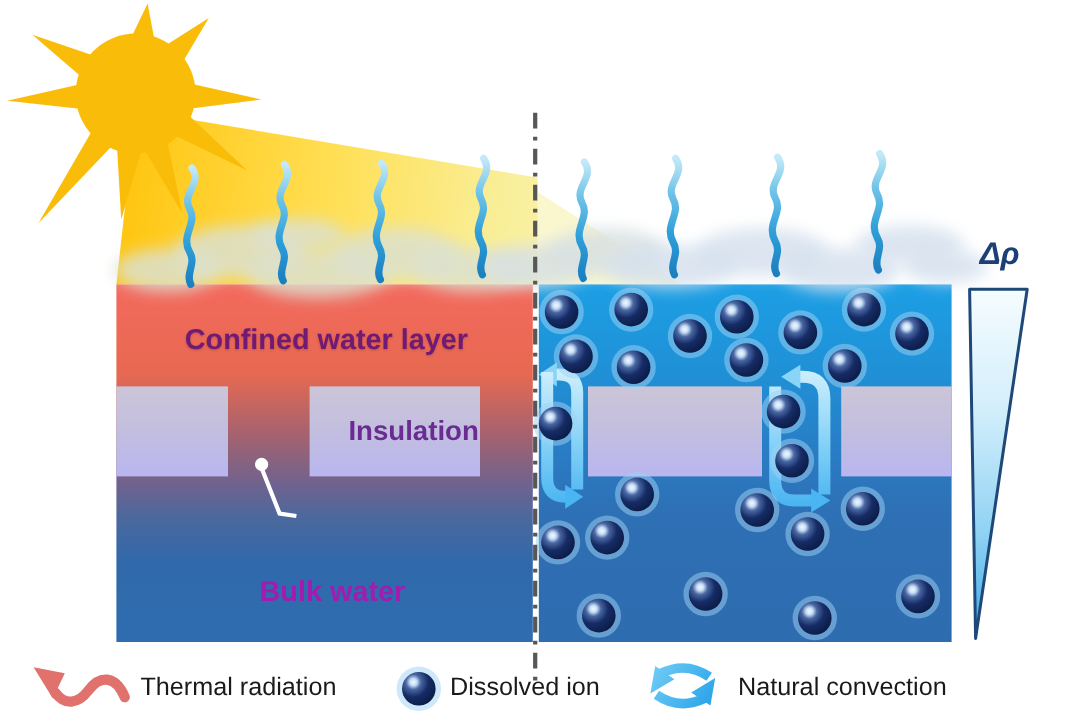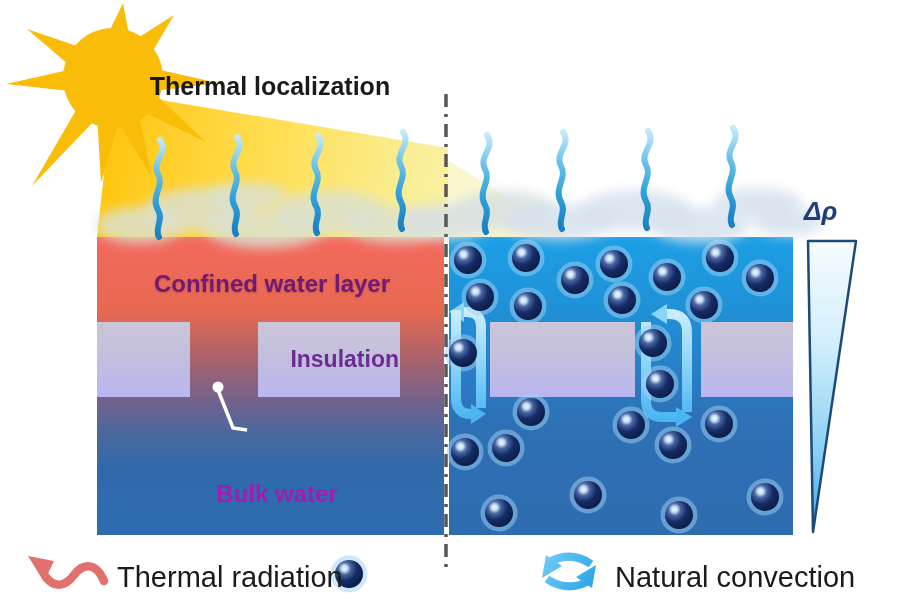--- a/index.html
+++ b/index.html
@@ -6,23 +6,23 @@
   .stage{position:relative;width:900px;height:600px;overflow:hidden;background:#fff;
          font-family:"Liberation Sans","DejaVu Sans",sans-serif;}
   .stage svg{position:absolute;left:0;top:0;z-index:1;}
   .lbl{position:absolute;z-index:2;white-space:nowrap;}
   .title{font-size:25px;font-weight:700;color:#1a1a1a;text-align:center;}
   .confined{left:122px;top:270px;width:300px;text-align:center;font-size:24px;font-weight:700;
             color:#701a75;text-shadow:0 1px 2px rgba(60,20,20,.25);}
   .insul{left:259px;top:346px;width:140px;text-align:right;font-size:23px;font-weight:700;color:#6B2C91;}
   .macro{left:257px;top:417px;font-size:23px;font-weight:700;color:#fff;text-shadow:0 1px 2px rgba(20,30,60,.3);}
   .bulk{left:172px;top:480px;width:210px;text-align:center;font-size:24px;font-weight:700;color:#a21caf;}
-  .drho{left:804px;top:196px;width:58px;font-size:26px;font-weight:700;
+  .drho{left:804px;top:196px;width:58px;text-align:center;font-size:26px;font-weight:700;
         font-style:italic;color:#1D3F77;}
-  .legtxt{font-size:29px;color:#1a1a1a;}
+  .legtxt{font-size:21px;color:#1a1a1a;}
 </style>
 </head>
 <body>
 
 <div class="stage">
 
 <svg width="900" height="600" viewBox="0 0 900 600">
   <defs>
     <linearGradient id="beamG" gradientUnits="userSpaceOnUse" x1="113" y1="150" x2="520" y2="200">
       <stop offset="0" stop-color="#FFC714"></stop>
@@ -226,23 +226,23 @@
         <circle cx="349" cy="574" r="14" fill="url(#ng)"></circle>
       </g>
   <g>
     <path d="M591,564 Q572,551 551,561" fill="none" stroke="url(#cyc)" stroke-width="8"></path>
     <polygon points="546,555 562,566 542,578" fill="url(#cyc)"></polygon>
     <path d="M547,579 Q566,592 587,582" fill="none" stroke="url(#cyc)" stroke-width="8"></path>
     <polygon points="592,588 576,577 596,565" fill="url(#cyc)"></polygon>
   </g>
 </svg>
 
-  <div class="lbl title" style="left:120px;top:72px;width:300px;">Thermal localization</div>
 
   <div class="lbl confined">Confined water layer</div>
   <div class="lbl insul">Insulation</div>
   <div class="lbl bulk">Bulk water</div>
 
   <div class="lbl drho">Δρ</div>
 
   <div class="lbl legtxt" style="left:117px;top:561px;">Thermal radiation</div>
+  <div class="lbl legtxt" style="left:375px;top:561px;">Dissolved ion</div>
   <div class="lbl legtxt" style="left:615px;top:561px;">Natural convection</div>
 </div>
 
 </body></html>

